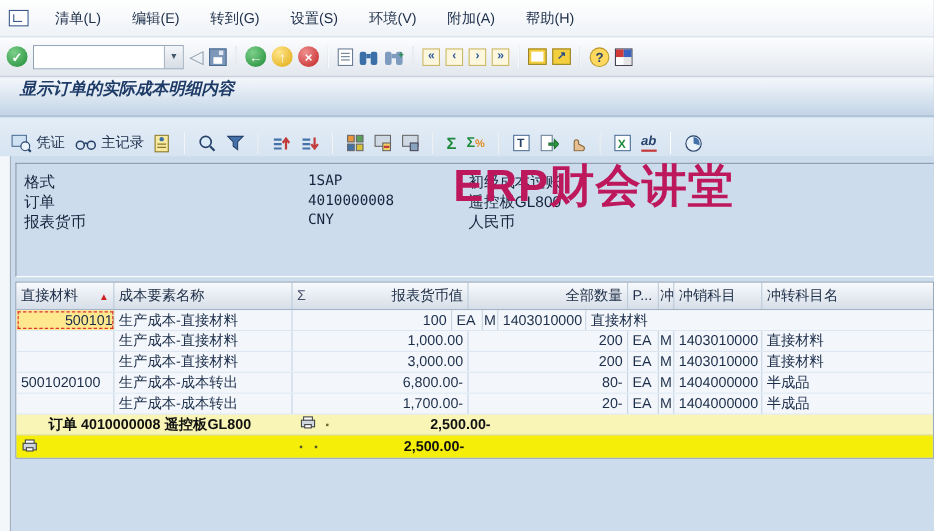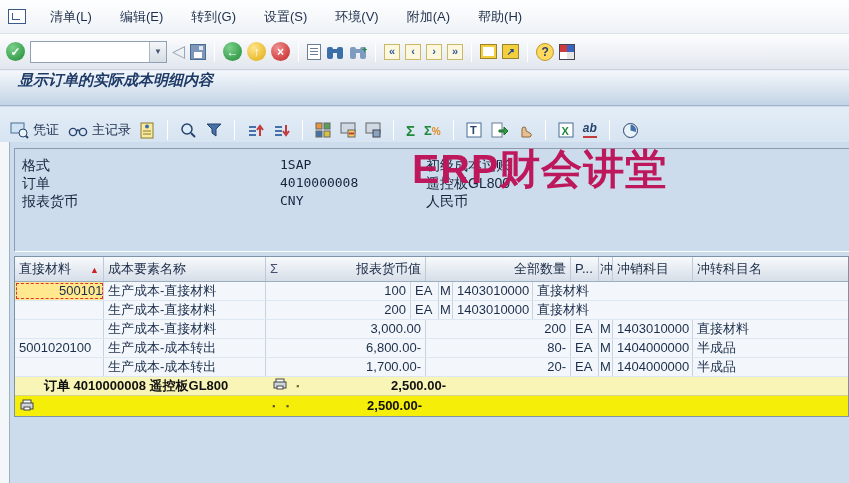--- a/index.html
+++ b/index.html
@@ -308,20 +308,24 @@
         <div class="cell c4">100</div>
         <div class="cell c5">EA</div>
         <div class="cell c6">M</div>
         <div class="cell c7">1403010000</div>
         <div class="cell c8">直接材料</div>
       </div>
 
       <div class="trow">
         <div class="cell c1"></div>
         <div class="cell c2">生产成本-直接材料</div>
+        <div class="cell c3">
+            <span class="sig"></span>
+            <span class="val">1,000.00</span>
+          </div>
         <div class="cell c4">200</div>
         <div class="cell c5">EA</div>
         <div class="cell c6">M</div>
         <div class="cell c7">1403010000</div>
         <div class="cell c8">直接材料</div>
       </div>
 
       <div class="trow">
         <div class="cell c1"></div>
         <div class="cell c2">生产成本-直接材料</div>

